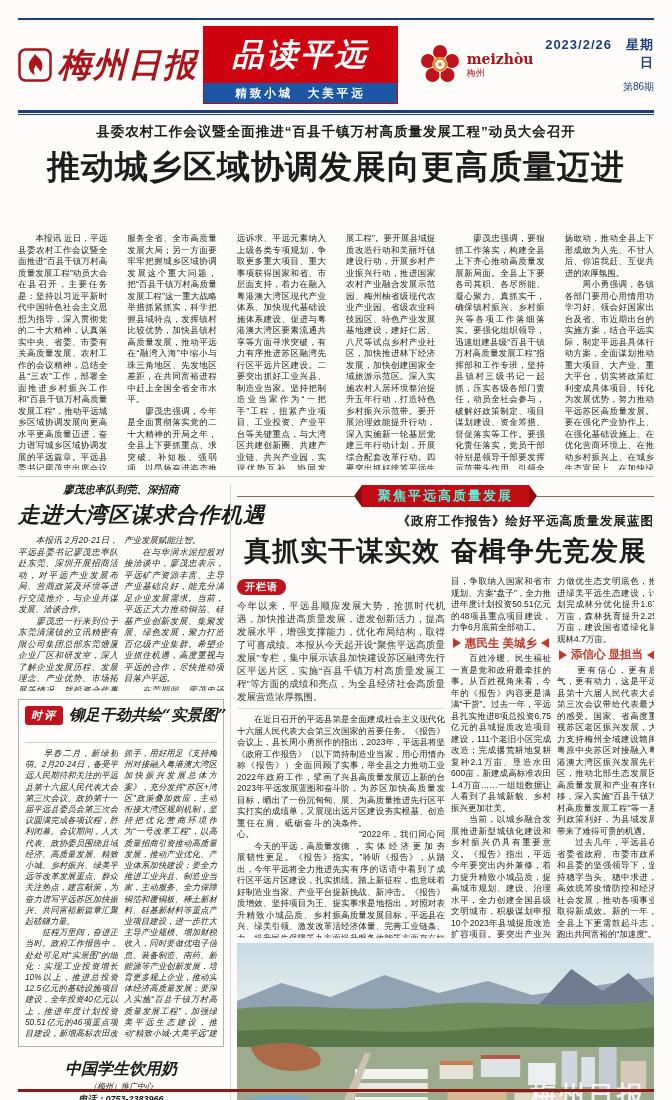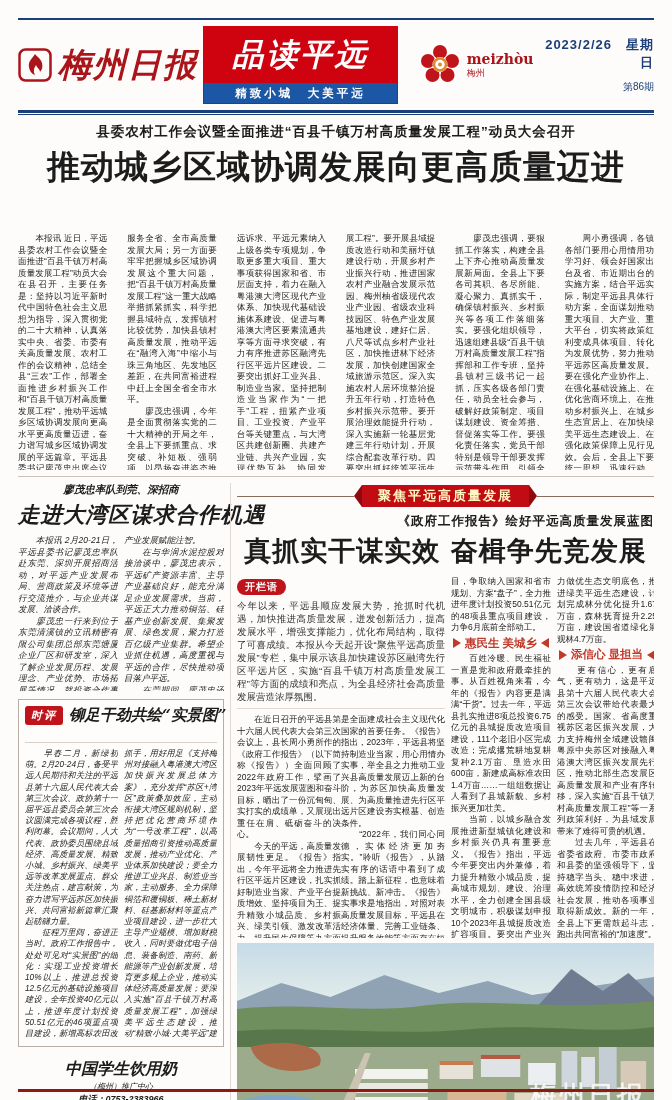--- a/index.html
+++ b/index.html
@@ -65,21 +65,21 @@
   .ad-bottom { display:flex; align-items:center; gap:15px; margin-top:2px; }
   .ad-pills { display:flex; flex-direction:column; gap:3px; }
   .ad-pill { border:1px solid #d0121a; background:#fff6ec; color:#d0121a; font-weight:bold; font-size:10px; padding:1px 5px; letter-spacing:1px; white-space:nowrap; }
   .qr { width:38px; height:38px; border:1px solid #999; background-image:
         repeating-linear-gradient(0deg,#111 0 2px,transparent 2px 4px),
         repeating-linear-gradient(90deg,#111 0 2px,#fff 2px 4px); }
 
   
   .banner { display:flex; align-items:center; gap:8px; margin-top:2px; }
   .banner-line { flex:1; height:0; border-top:1px solid #8a6a5a; }
-  .ribbon { position:relative; background:#c00c12; color:#fef9c3; font-weight:bold; font-size:13px; letter-spacing:2px; padding:2px 16px; white-space:nowrap; }
+  .ribbon { position:relative; background:#c00c12; color:#5eead4; font-weight:bold; font-size:13px; letter-spacing:2px; padding:2px 16px; white-space:nowrap; }
   .ribbon::before,.ribbon::after { content:""; position:absolute; top:0; border-style:solid; }
   .ribbon::before { left:-8px; border-width:11px 8px 11px 0; border-color:transparent #8e0a0e transparent transparent; }
   .ribbon::after { right:-8px; border-width:11px 0 11px 8px; border-color:transparent transparent transparent #8e0a0e; }
   .focus-kicker { text-align:right; font-size:12.5px; font-weight:bold; margin-top:6px; letter-spacing:1px; }
   .headline2 { text-align:center; font-family:"DejaVu Serif", serif; font-weight:900; font-size:27px; letter-spacing:1px; margin:3px 0 7px 0; white-space:nowrap; }
 
   .focus-body { display:flex; gap:6px; height:362px; overflow:hidden; }
   .half { width:208px; flex:none; display:flex; flex-direction:column; }
   .intro { border-bottom:1px solid #e4d8d0; padding-bottom:5px; margin-bottom:5px; }
   .intro-label { display:inline-block; background:#c0141c; color:#fff; font-size:10px; font-weight:bold; padding:1px 8px; border-radius:8px; letter-spacing:1px; }
@@ -157,20 +157,21 @@
       <div class="col">
           <p>远诉求、平远元素纳入上级各类专项规划，争取更多重大项目、重大事项获得国家和省、市层面支持，着力在融入粤港澳大湾区现代产业体系、加快现代基础设施体系建设、促进与粤港澳大湾区要素流通共享等方面寻求突破，有力有序推进苏区融湾先行区平远片区建设。二要突出抓好工业兴县、制造业当家。坚持把制造业当家作为“一把手”工程，扭紧产业项目、工业投资、产业平台等关键重点，与大湾区共建创新圈、共建产业链、共兴产业园，实现优势互补、协同发展。要聚力实施主导产业壮大工程，打造以稀土和铜箔新材料、装配式建筑等为主的百亿级先进材料产业集群，同时做优做强电子信息、装备制造、生物医药、家居建材、新能源、酒水饮品等产业；要聚力实施园区提质增效工程，推进年度总投资12.53亿元的6个入园建设项目，推动与广州南沙区共建“飞地园区”“反向飞地”；要聚力实施企业梯队培育工程，引进更多“打粮食”项目落户平远。三要突出抓好“百县千镇万村高质量发</p>
         </div>
       <div class="col">
           <p>展工程”。要开展县域提质改造行动和美丽圩镇建设行动，开展乡村产业振兴行动，推进国家农村产业融合发展示范园、梅州柚省级现代农业产业园、省级农业科技园区、特色产业发展基地建设，建好仁居、八尺等试点乡村产业社区，加快推进林下经济发展，加快创建国家全域旅游示范区。深入实施农村人居环境整治提升五年行动，打造特色乡村振兴示范带。要开展治理效能提升行动，深入实施新一轮基层党建三年行动计划，开展综合配套改革行动。四要突出抓好统筹平远生态建设，实施生态建设“八大工程”，推动生态品质提升，抓好环境污染防治，推进生态产业发展。五要突出抓好营商环境优化。聚焦作风、审批、区位和人才等环节，解决影响营商环境的系列问题，努力营造稳定公平透明的营商环境，让各类企业在平远深深扎根、枝繁叶茂、茁壮成长。六要突出抓好民生事业发展。坚持以人民为中心的发展思想，全力办好民生实事，推动城乡基本公共服务均等化，推进各项事业同频共振。</p>
         </div>
       <div class="col">
           <p>　　廖茂忠强调，要狠抓工作落实，构建全县上下齐心推动高质量发展新局面。全县上下要各司其职、各尽所能、凝心聚力、真抓实干，确保镇村振兴、乡村振兴等各项工作落细落实。要强化组织领导，迅速组建县级“百县千镇万村高质量发展工程”指挥部和工作专班，坚持县镇村三级书记一起抓，压实各级各部门责任，动员全社会参与，破解好政策制定、项目谋划建设、资金筹措、督促落实等工作。要强化责任落实，党员干部特别是领导干部要发挥示范带头作用，引领全县上下做到会干、真抓实干、善作善成，以实干实绩实现新发展。要强化考核评价，制定分级分类考核评价办法，每半年开展考评，进行排名和通报，对考评发现的问题迅速整改落实，对工作不力的单位采取约谈提醒等方式，挂红牌警醒，考出压力、考出动力。要树立重实干重实绩的用人导向，坚持“三个区分开来”，用好容错纠错工作机制，激励敢于担当的干部褒</p>
         </div>
       <div class="col">
+          <p>扬敢动，推动全县上下形成敢为人先、不甘人后、你追我赶、互促共进的浓厚氛围。</p>
           <p>　　周小勇强调，各镇各部门要用心用情用功学习好、领会好国家出台及省、市近期出台的实施方案，结合平远实际，制定平远县具体行动方案，全面谋划推动重大项目、大产业、重大平台，切实将政策红利变成具体项目、转化为发展优势，努力推动平远苏区高质量发展。要在强化产业协作上、在强化基础设施上、在优化营商环境上、在推动乡村振兴上、在城乡生态宜居上、在加快绿美平远生态建设上、在强化政策保障上见行见效。会后，全县上下要统一思想、迅速行动，全力以赴抓经济、抓产业、抓项目、抓招商，为平远加快振兴发展贡献更多力量；要瞄定目标、狠抓落实，在壮大县域经济、推动乡村产业振兴等方面拿出更多的“平远方案”，确保重点行业加快发展壮大、重点项目有力有序推进、重点企业开足马力生产，要比学赶超、赛标争先，全力推动平远高质量发展。（朱双玲）</p>
         </div>
     </div>
   </section>
 
   <div class="hr-light"></div>
 
   <div class="lower">
 
     <div class="left">

